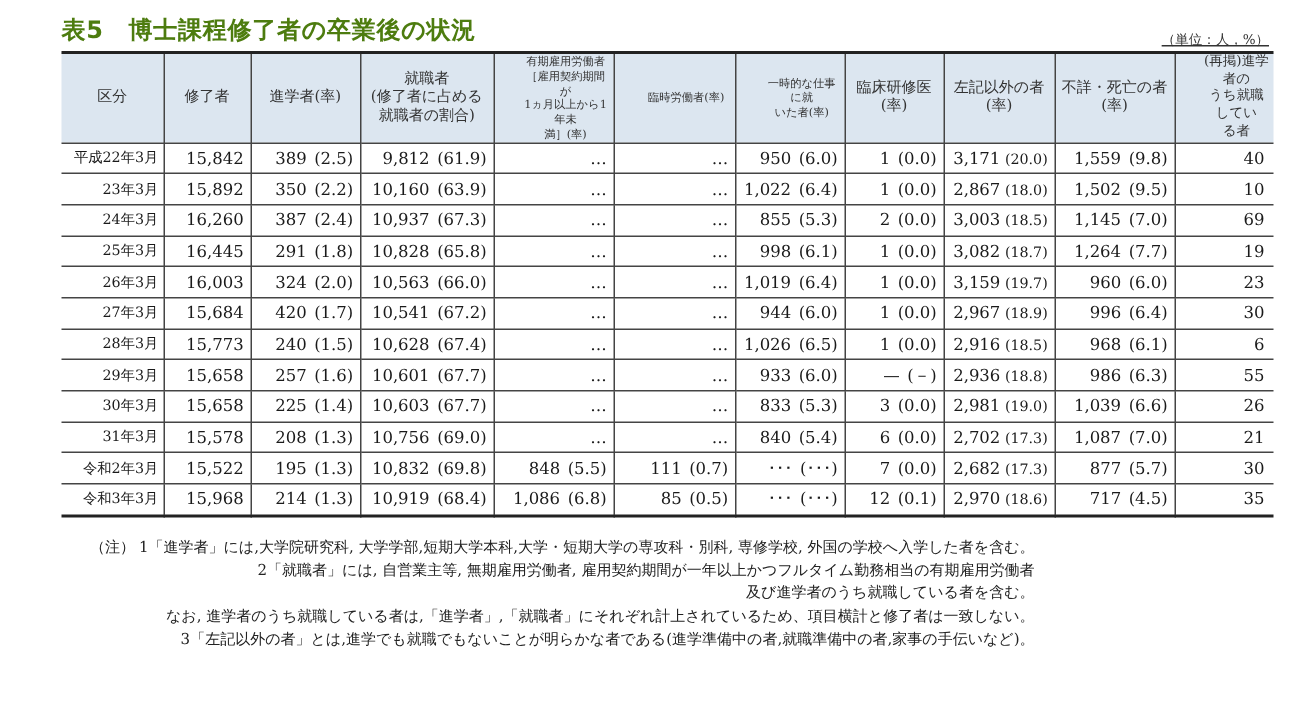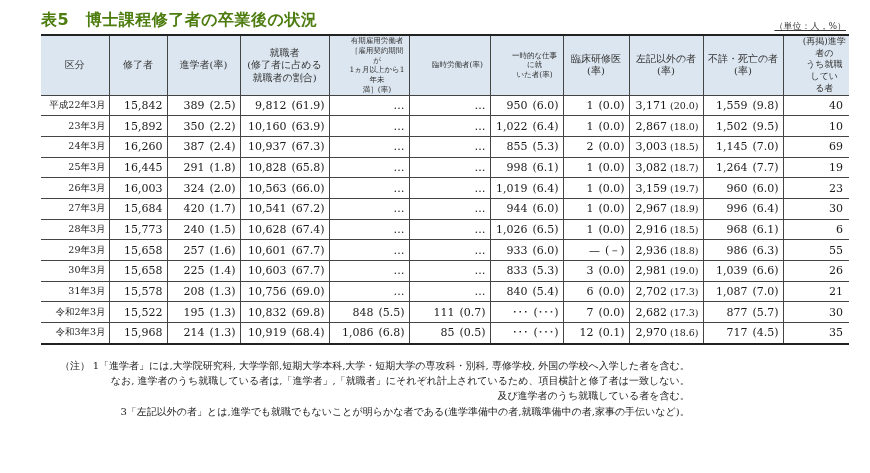--- a/index.html
+++ b/index.html
@@ -219,16 +219,17 @@
         <td><span>12</span><span class="pct">(0.1)</span></td>
         <td class="seven"><span>2,970</span><span class="pct">(18.6)</span></td>
         <td><span>717</span><span class="pct">(4.5)</span></td>
         <td>35</td>
       </tr>
     </tbody>
 </table>
 
 <div class="notes" id="notes">
     <div class="row"><span class="lbl">（注）</span><span class="num">1</span><span>「進学者」には,大学院研究科, 大学学部,短期大学本科,大学・短期大学の専攻科・別科, 専修学校, 外国の学校へ入学した者を含む。</span></div>
+    <div class="row"><span class="lbl"></span><span class="num">2</span><span>「就職者」には, 自営業主等, 無期雇用労働者, 雇用契約期間が一年以上かつフルタイム勤務相当の有期雇用労働者</span></div>
+    <div class="row cont"><span>及び進学者のうち就職している者を含む。</span></div>
     <div class="row cont"><span>なお, 進学者のうち就職している者は,「進学者」,「就職者」にそれぞれ計上されているため、項目横計と修了者は一致しない。</span></div>
-    <div class="row cont"><span>及び進学者のうち就職している者を含む。</span></div>
     <div class="row"><span class="lbl"></span><span class="num">3</span><span>「左記以外の者」とは,進学でも就職でもないことが明らかな者である(進学準備中の者,就職準備中の者,家事の手伝いなど)。</span></div>
   </div>
 
 </body></html>

